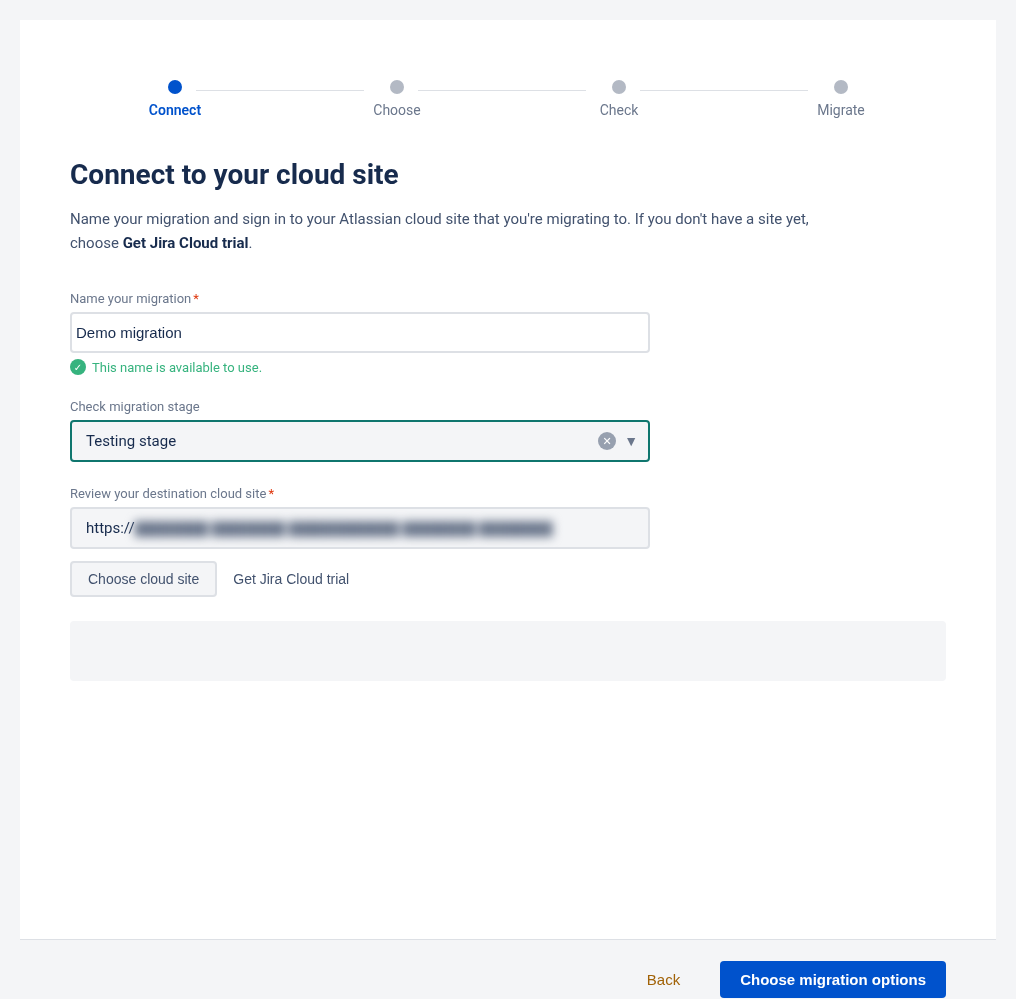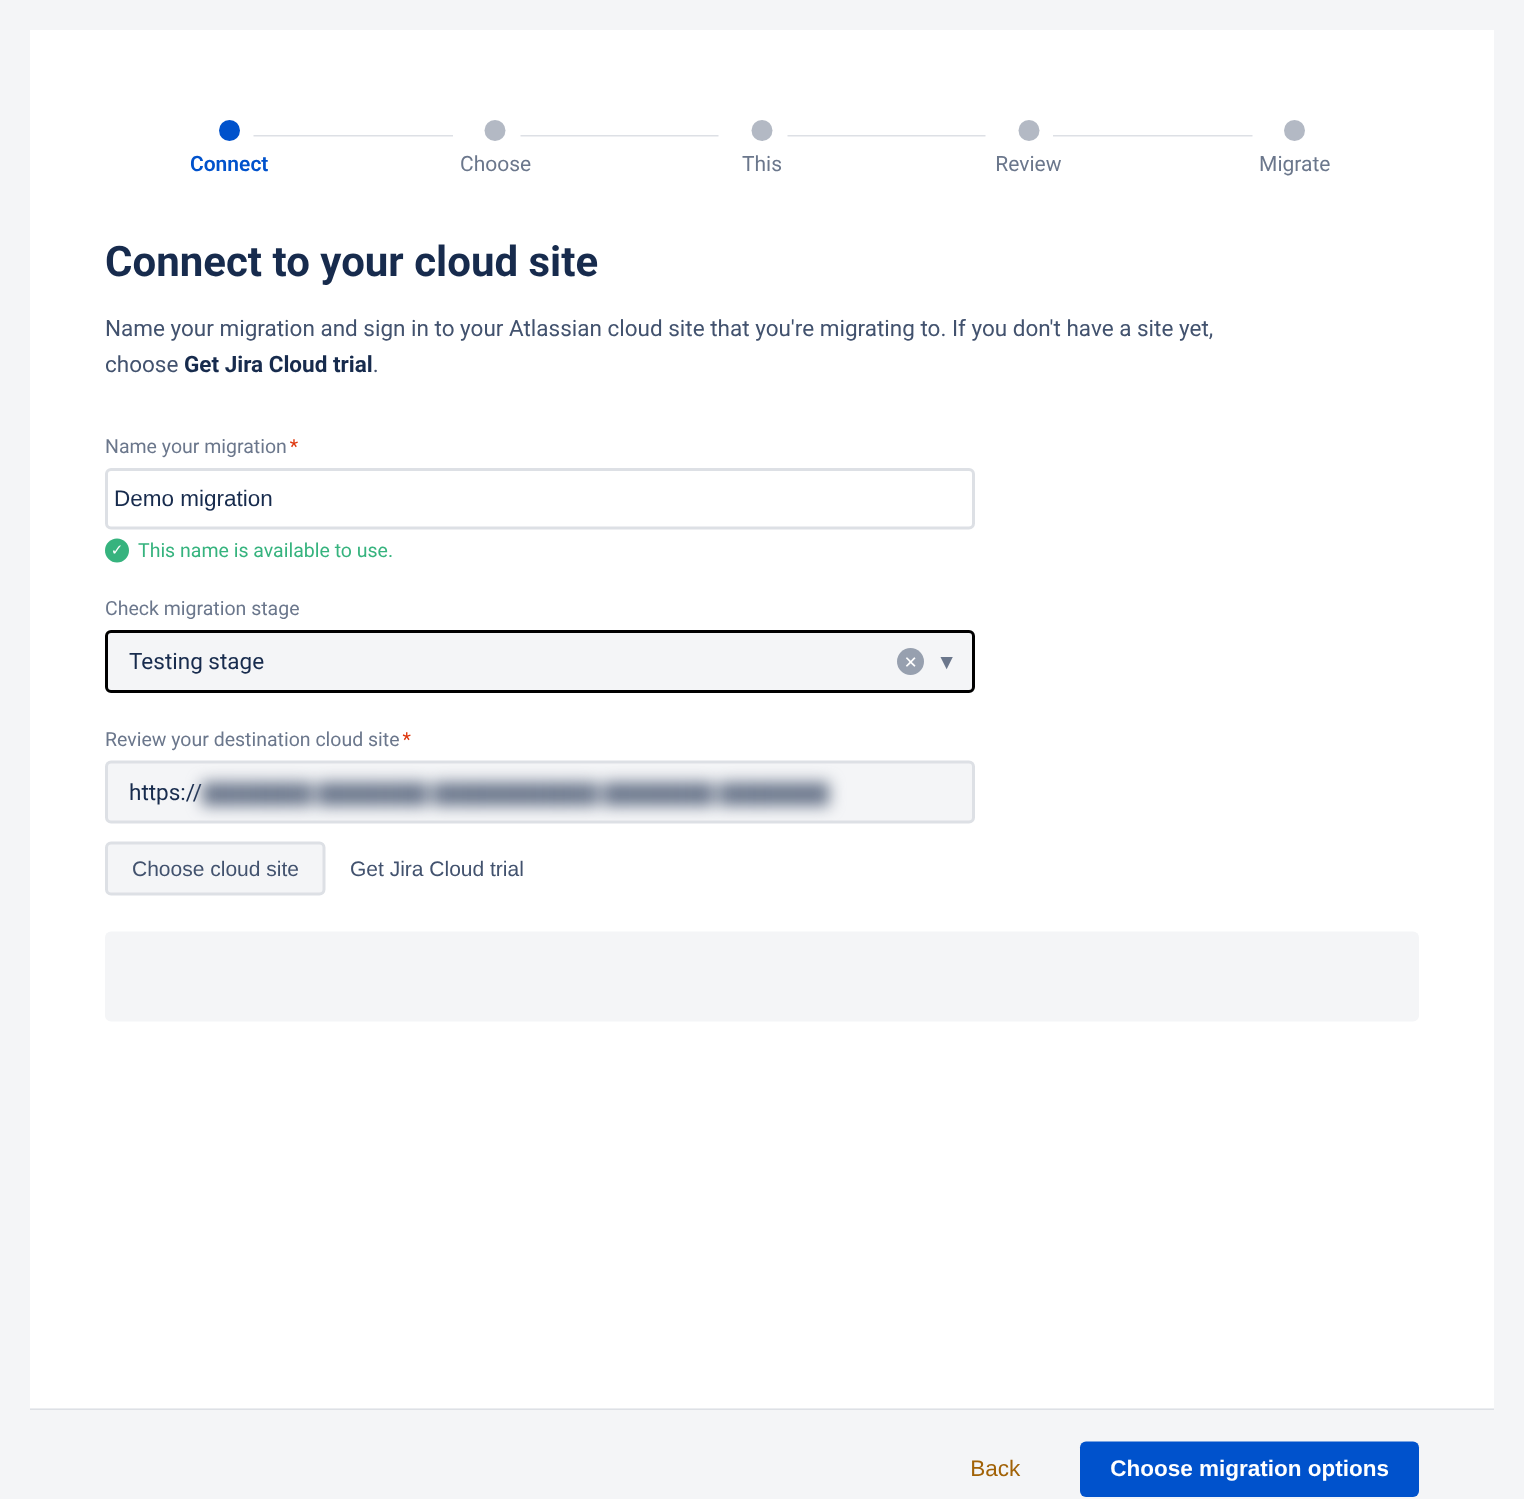--- a/index.html
+++ b/index.html
@@ -161,21 +161,21 @@
 
     
     .select-wrapper {
       position: relative;
       width: 100%;
     }
 
     .select-display {
       width: 100%;
       padding: 10px 44px 10px 14px;
-      border: 2px solid #000000;
+      border: 2px solid #0f766e;
       border-radius: 4px;
       font-size: 15px;
       color: #172b4d;
       background: #f4f5f7;
       cursor: pointer;
       display: flex;
       align-items: flex-start;
       justify-content: space-between;
       user-select: none;
     }
@@ -316,25 +316,21 @@
       <div class="step active">
         <div class="step-dot"></div>
         <span class="step-label">Connect</span>
       </div>
       <div class="step">
         <div class="step-dot"></div>
         <span class="step-label">Choose</span>
       </div>
       <div class="step">
         <div class="step-dot"></div>
-        <span class="step-label">This</span>
-      </div>
-      <div class="step">
-        <div class="step-dot"></div>
-        <span class="step-label">Review</span>
+        <span class="step-label">Check</span>
       </div>
       <div class="step">
         <div class="step-dot"></div>
         <span class="step-label">Migrate</span>
       </div>
     </div>
 
     <h1 class="page-title">Connect to your cloud site</h1>
 
     <p class="page-description">

